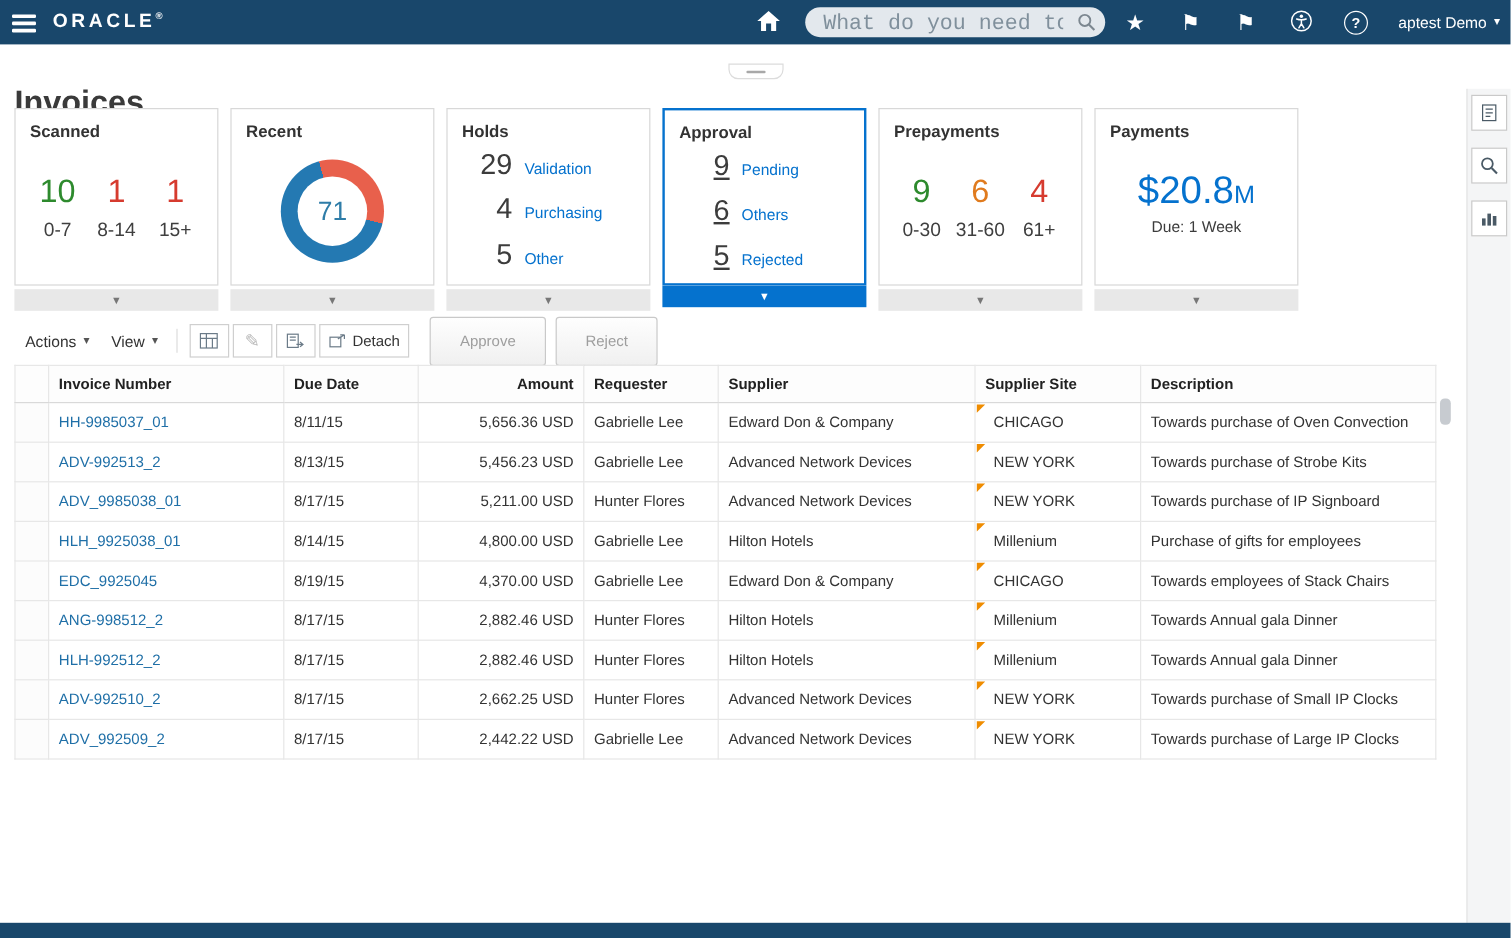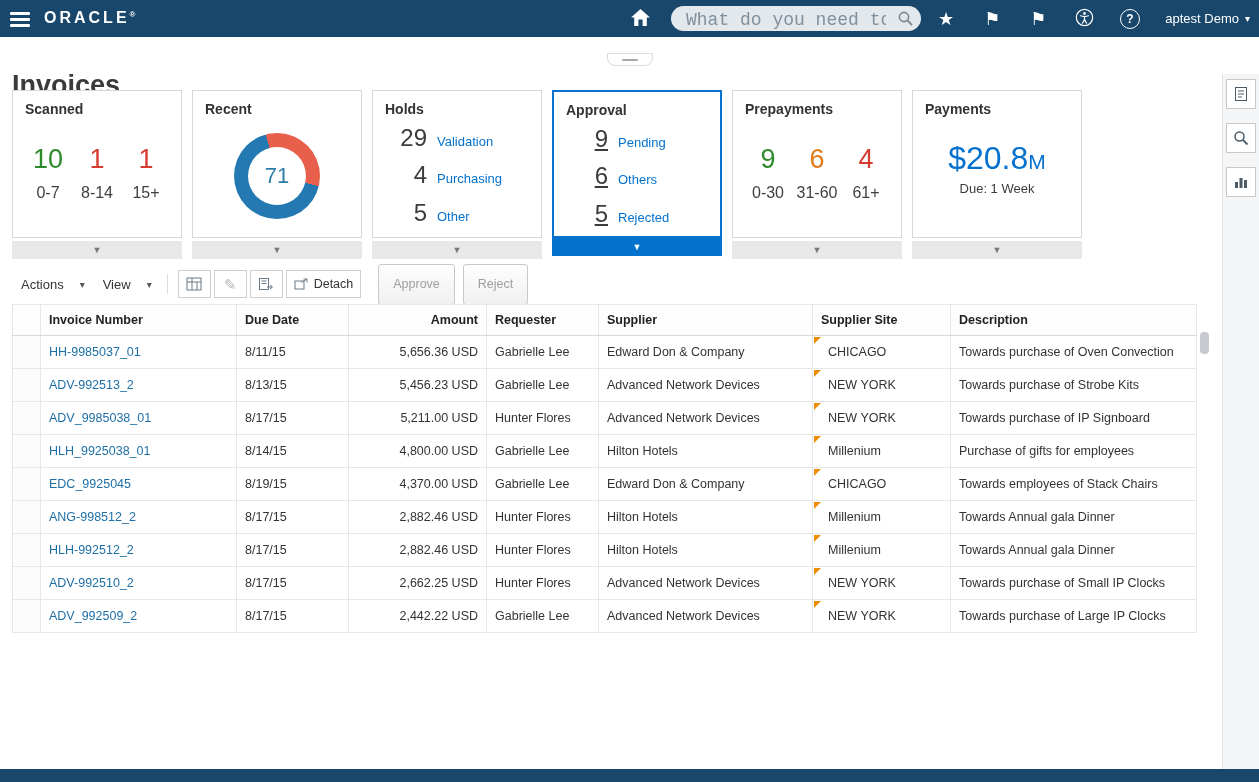--- a/index.html
+++ b/index.html
@@ -55,27 +55,27 @@
 
   .donut{width:86px;height:86px;border-radius:50%;margin:16px auto 0;position:relative;cursor:pointer;}
   .donut-hole{position:absolute;top:14px;left:14px;right:14px;bottom:14px;background:#fff;border-radius:50%;display:flex;align-items:center;justify-content:center;font-size:22px;color:#2f7da8;}
 
   .pay-amount{margin-top:24px;text-align:center;font-size:32px;color:#0572ce;line-height:1.1;}
   .pay-amount .suffix{font-size:21px;}
   .pay-sub{text-align:center;font-size:13px;color:#3c3c3c;margin-top:5px;}
 
   
   .toolbar{position:absolute;top:269px;left:12px;width:1185px;height:30px;display:flex;align-items:center;}
-  .menu-btn{background:none;border:none;font-size:13px;color:#333;display:flex;align-items:center;gap:16px;cursor:pointer;padding:4px 9px;font-family:inherit;}
+  .menu-btn{background:none;border:none;font-size:13px;color:#333;display:flex;align-items:center;gap:6px;cursor:pointer;padding:4px 9px;font-family:inherit;}
   .menu-btn .dd{font-size:10px;color:#555;}
   .tsep{width:1px;height:20px;background:#ddd;margin:0 10px 0 6px;}
   .icon-btn{height:28px;min-width:33px;background:#fff;border:1px solid #cfcfcf;display:flex;align-items:center;justify-content:center;gap:6px;cursor:pointer;margin-right:3px;font-family:inherit;font-size:12.5px;color:#333;padding:0 7px;}
   .icon-btn.disabled{color:#b8b8b8;cursor:default;}
   .icon-btn .pencil{font-size:15px;color:#b8b8b8;line-height:1;}
-  .action-btn{height:41px;padding:0 14px;border:1px solid #c9c9c9;border-radius:3px;background:linear-gradient(#fefefe,#f0f0f0);font-size:12.5px;color:#9e9e9e;font-family:inherit;cursor:default;}
+  .action-btn{height:41px;padding:0 24px;border:1px solid #c9c9c9;border-radius:3px;background:linear-gradient(#fefefe,#f0f0f0);font-size:12.5px;color:#9e9e9e;font-family:inherit;cursor:default;}
   .action-btn.first{margin-left:14px;}
   .action-btn + .action-btn{margin-left:8px;}
 
   
   .invoice-table{position:absolute;top:304px;left:12px;width:1185px;border-collapse:collapse;font-size:12.5px;table-layout:fixed;border:1px solid #d4d4d4;}
   .invoice-table th,.invoice-table td{border:1px solid #e7e7e7;text-align:left;white-space:nowrap;overflow:hidden;}
   .invoice-table th{font-weight:bold;color:#222;background:#fdfdfd;padding:8px 8px;border-bottom:1px solid #d9d9d9;cursor:pointer;}
   .invoice-table td{padding:9px 8px;color:#333;}
   .invoice-table td.sel{background:#fcfcfc;cursor:pointer;}
   th.amt,td.amt{text-align:right;}

